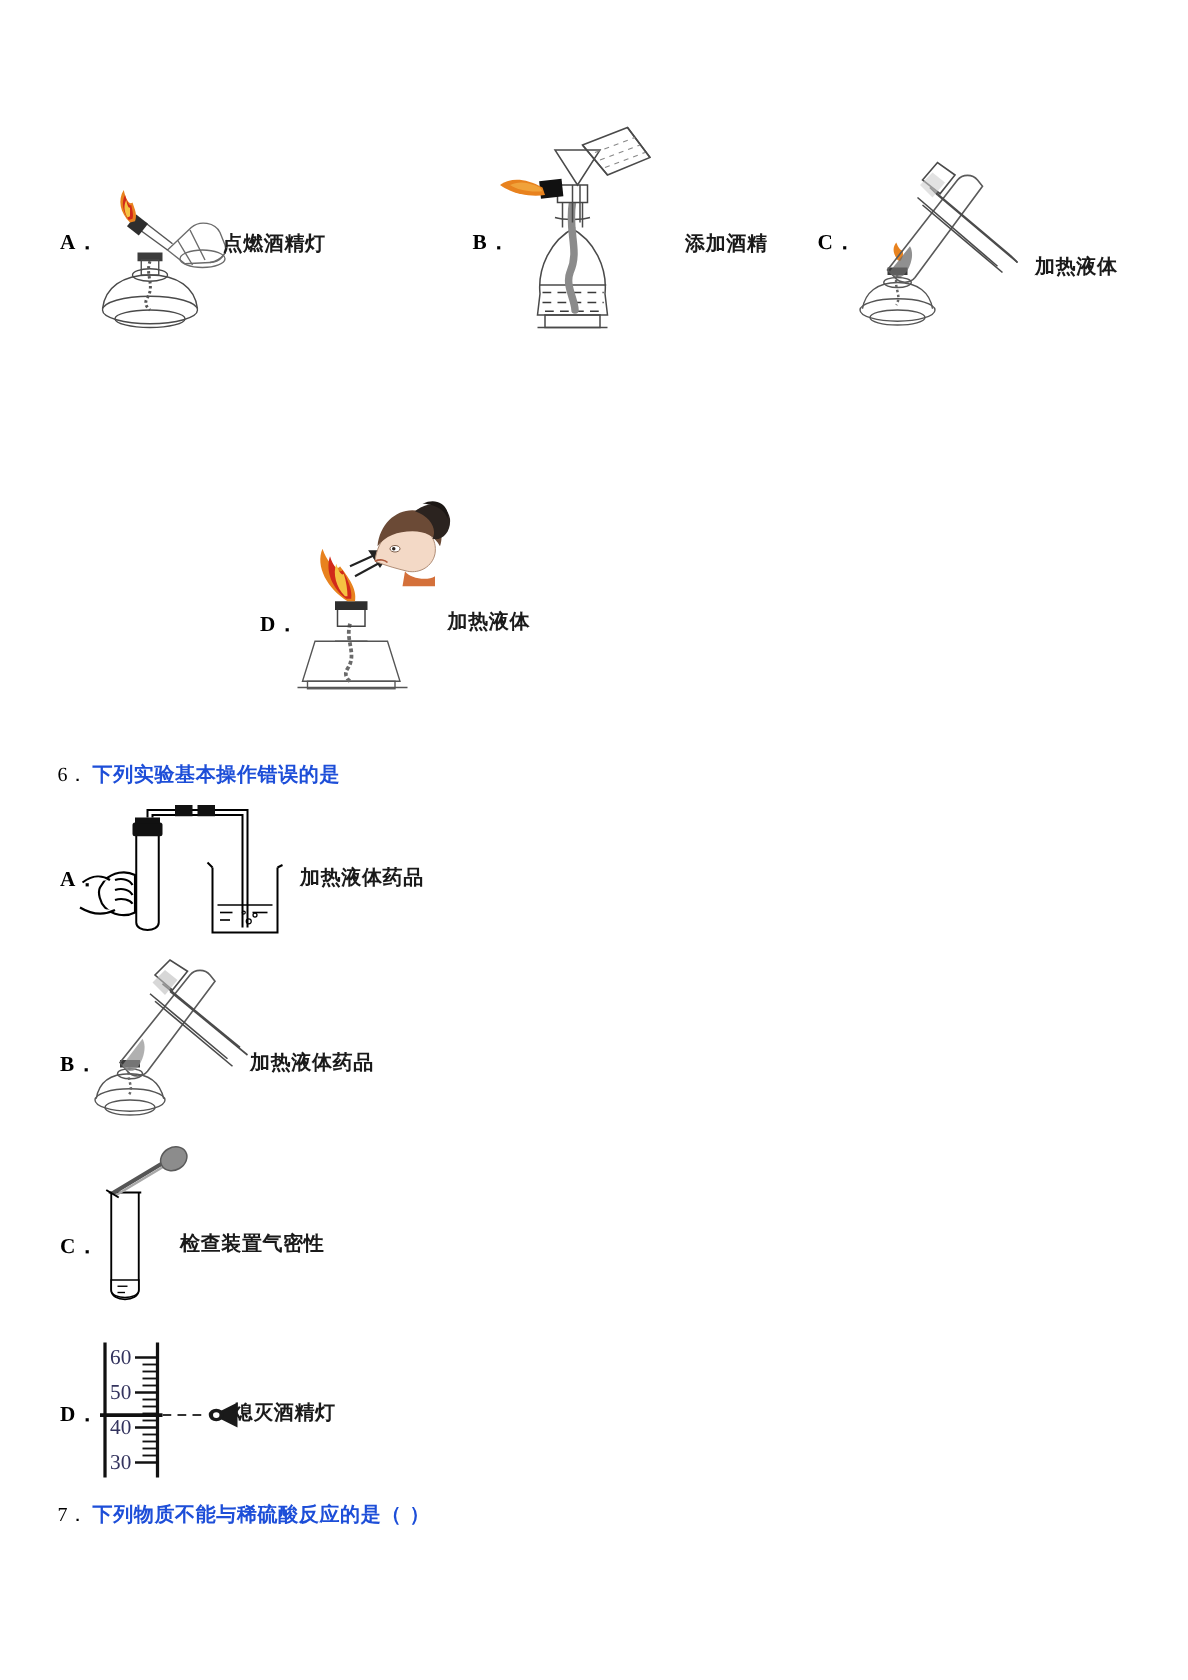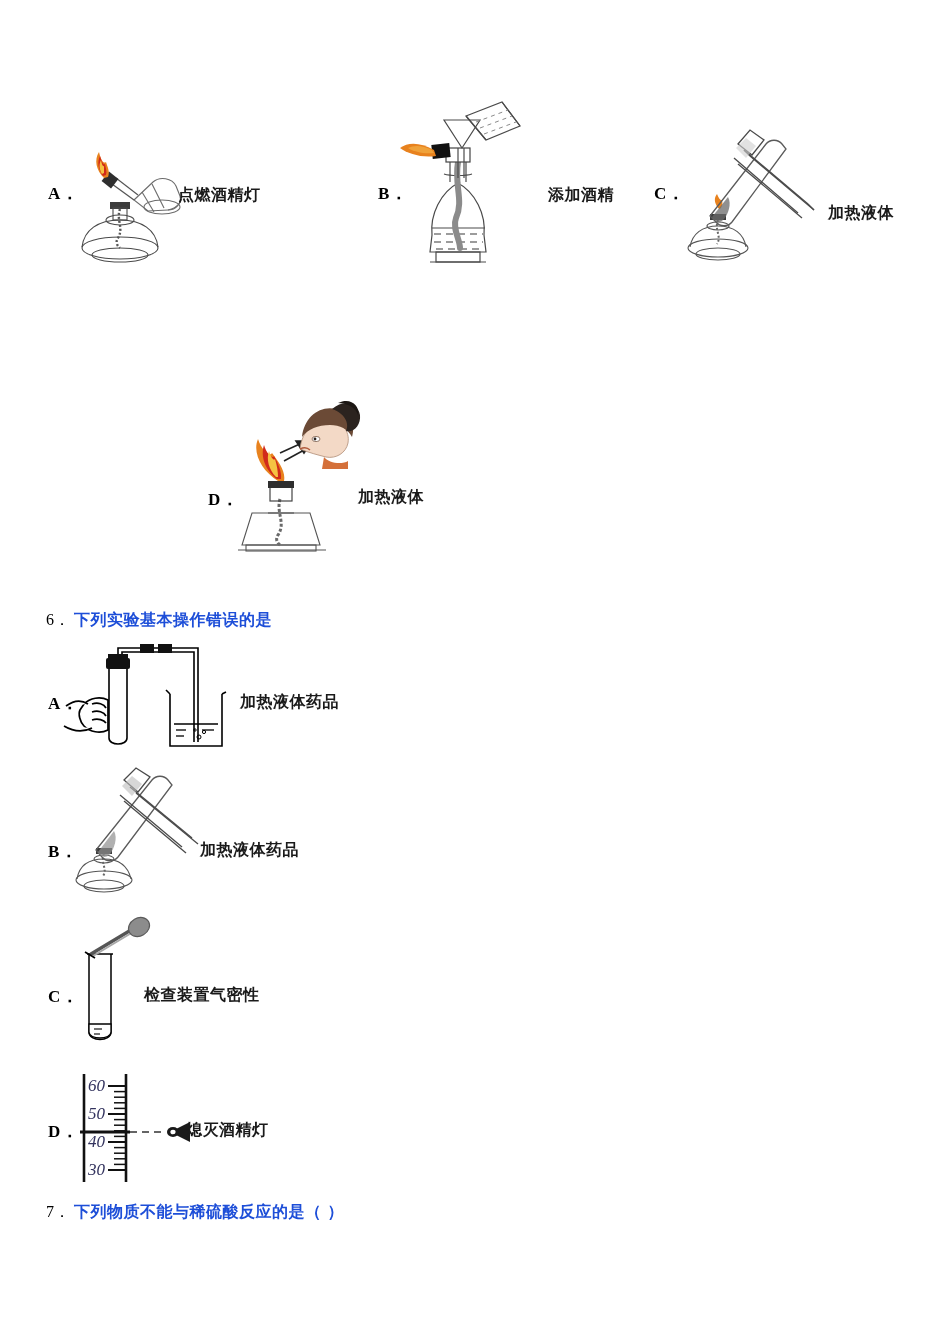--- a/index.html
+++ b/index.html
@@ -341,21 +341,21 @@
       </g>
 
       <path d="M10 20 L20 26" stroke="#000" stroke-width="1.6" fill="none"></path>
     </svg>
   </div>
 
   <div class="abs cn-label" style="left:144px; top:985px;">检查装置气密性</div>
 
   <div class="abs opt-letter" style="left:48px; top:1120px;">D．</div>
 
-  <div class="abs" style="left:78px; top:1070px;font-style:italic;">
+  <div class="abs" style="left:78px; top:1070px;">
     <svg width="200" height="120" viewBox="0 0 200 120">
 
       <line x1="6" y1="4" x2="6" y2="112" stroke="#111" stroke-width="2.6"></line>
       <line x1="48" y1="4" x2="48" y2="112" stroke="#111" stroke-width="2.6"></line>
 
       <g stroke="#111" stroke-width="2">
         <line x1="30" y1="16" x2="48" y2="16"></line>
         <line x1="30" y1="44" x2="48" y2="44"></line>
         <line x1="30" y1="72" x2="48" y2="72"></line>
         <line x1="30" y1="100" x2="48" y2="100"></line>

